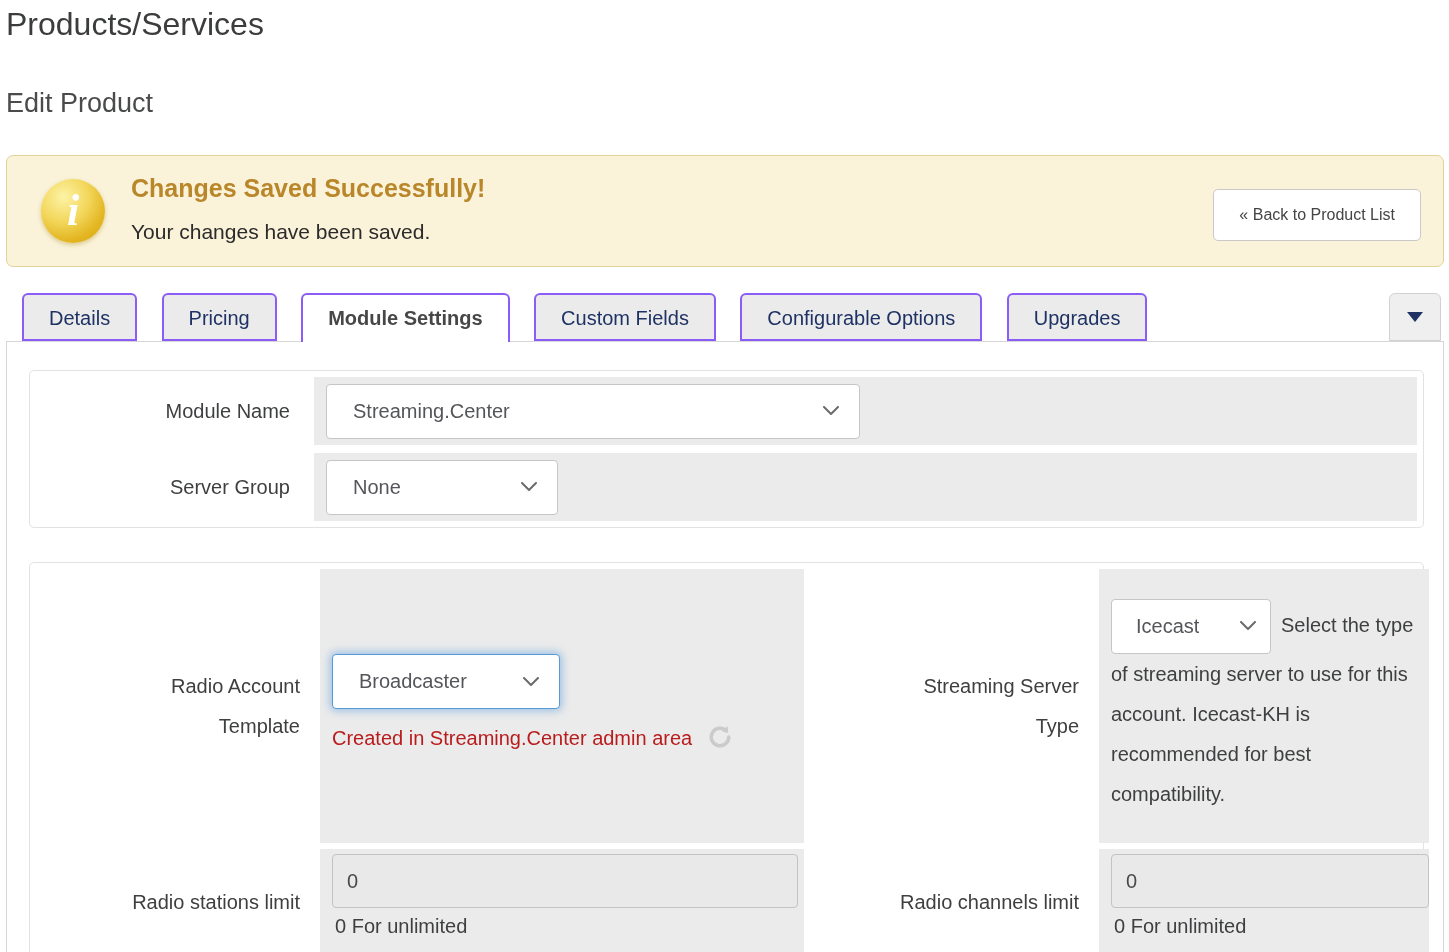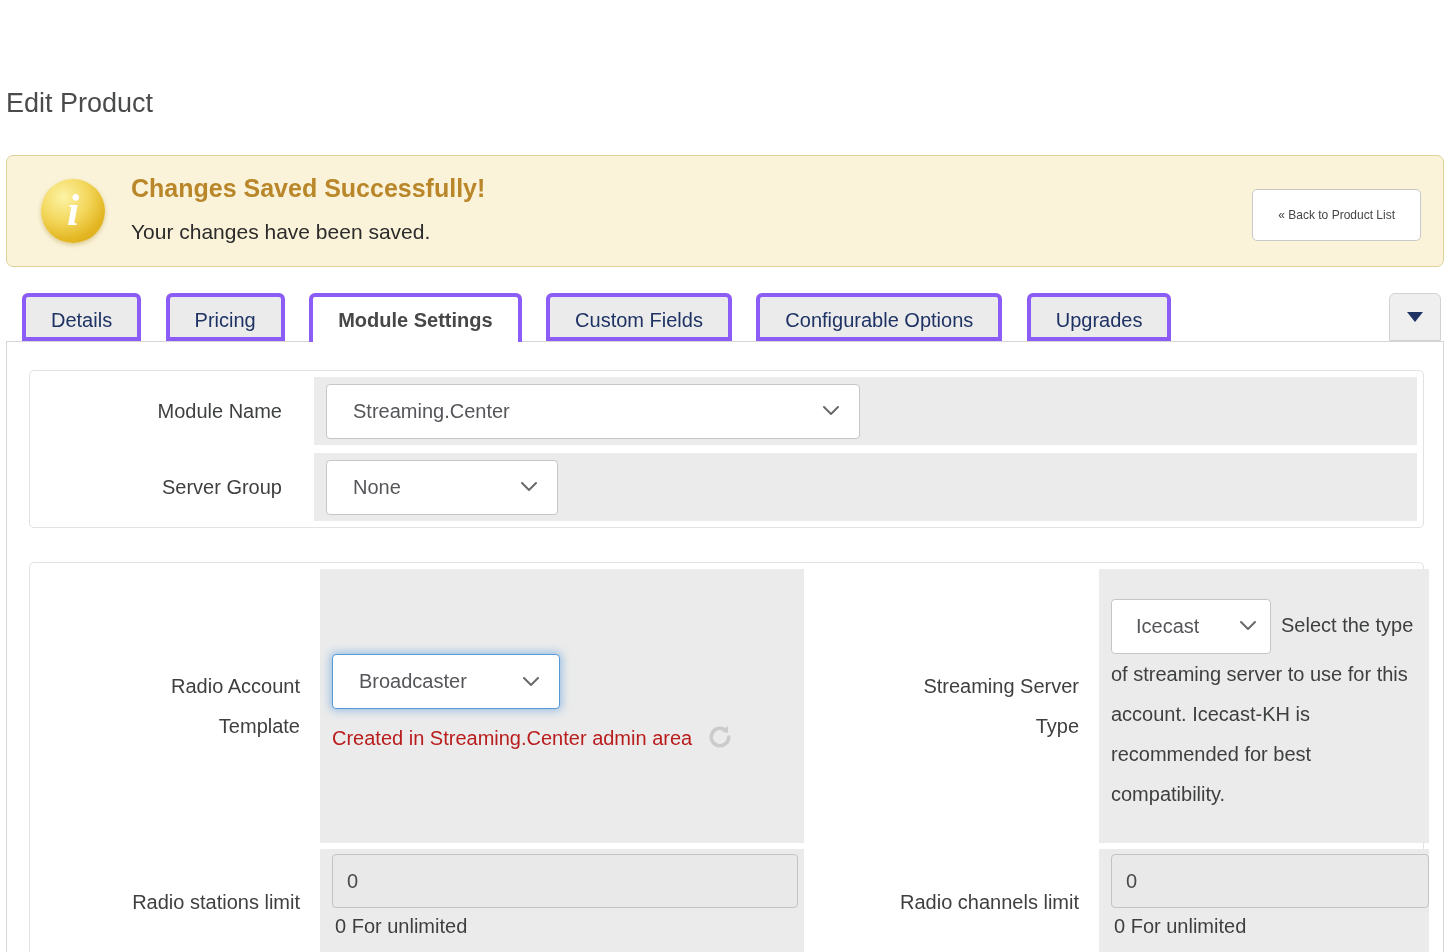--- a/index.html
+++ b/index.html
@@ -16,27 +16,27 @@
   .alert-icon { position:absolute; top:23px; left:34px; width:64px; height:64px; border-radius:50%;
     background:radial-gradient(circle at 35% 28%, #fdf3a6 0%, #f3d75c 40%, #e3b622 70%, #d3a312 100%);
     box-shadow:0 2px 4px rgba(160,120,0,0.35);
     display:flex; align-items:center; justify-content:center;
     color:#ffffff; font-family:"Liberation Serif","DejaVu Serif",serif;
     font-style:italic; font-weight:bold; font-size:44px; line-height:1; }
   .alert-title { position:absolute; top:18px; left:124px; font-size:25px; font-weight:bold; color:#b9872a; }
   .alert-msg { position:absolute; top:64px; left:124px; font-size:21px; color:#2b2b2b; }
   .back-btn { position:absolute; top:33px; right:22px; height:52px; padding:0 25px;
     background:#ffffff; border:1px solid #c9c9c9; border-radius:5px;
-    font-size:12px; color:#454545; display:flex; align-items:center; cursor:pointer;
+    font-size:16px; color:#454545; display:flex; align-items:center; cursor:pointer;
     font-family:inherit; }
 
   
   .tabs { position:absolute; top:293px; left:6px; width:1438px; height:49px; }
   .tab { position:relative; display:inline-block; height:48px; line-height:46px; padding:0 25px;
-    margin-right:20px; background:#ebebeb; border:4px solid #8b5cf6; border-radius:6px 6px 0 0;
+    margin-right:20px; background:#ebebeb; border:2px solid #8b5cf6; border-radius:6px 6px 0 0;
     font-size:20px; color:#1e3264; cursor:pointer; vertical-align:top; }
   .tab:first-child { margin-left:16px; }
   .tab.active { background:#ffffff; color:#474747; font-weight:bold; height:49px; border-bottom:none; z-index:3; }
   .tab-more { position:absolute; right:3px; top:0; width:52px; height:48px; background:#efefef;
     border:1px solid #d2d2d2; border-radius:6px 6px 0 0; display:flex; align-items:center;
     justify-content:center; cursor:pointer; }
   .tri-down { width:0; height:0; border-left:8px solid transparent; border-right:8px solid transparent;
     border-top:10px solid #1e3264; }
 
   
@@ -44,21 +44,21 @@
     background:#ffffff; border:1px solid #d6d6d6; border-bottom:none; }
 
   .box { position:absolute; left:22px; background:#ffffff; border:1px solid #e2e2e2; border-radius:5px; }
   .box1 { top:28px; width:1395px; height:158px; padding:6px; }
   .box2 { top:220px; width:1395px; height:400px; padding:6px; display:grid;
     grid-template-columns:278px 484px 283px 1fr; grid-template-rows:274px 1fr; gap:6px; }
 
   .row { display:flex; height:68px; }
   .row + .row { margin-top:8px; }
   .lbl-cell { width:278px; display:flex; align-items:center; justify-content:flex-end;
-    padding-right:32px; text-align:right; }
+    padding-right:24px; text-align:right; }
   .lbl { font-size:20px; color:#3e3f40; line-height:40px; display:inline-block; max-width:180px; }
   .fld-cell { flex:1; background:#ebebeb; display:flex; align-items:center; padding-left:12px; }
 
   .g-lbl { display:flex; align-items:center; justify-content:flex-end; padding-right:14px; text-align:right; background:#ffffff; }
   .g-fld { background:#ebebeb; display:flex; flex-direction:column; justify-content:center; padding-left:12px; }
   .g-fld.top { justify-content:flex-start; padding-top:5px; }
   .g-fld.pad-r { padding-right:8px; }
 
   .select { height:55px; background:#ffffff; border:1px solid #c6c6c6; border-radius:4px;
     display:inline-flex; align-items:center; justify-content:space-between;
@@ -81,20 +81,21 @@
   .limit-input.narrow { width:318px; }
   .under-help { margin-top:7px; font-size:20px; color:#3e3f40; padding-left:3px; }
 
   .refresh-icon { vertical-align:-6px; margin-left:8px; }
 </style>
 </head>
 <body>
 
 <div class="page">
 
+  <div class="page-title">Products/Services</div>
   <div class="section-title">Edit Product</div>
 
   <div class="alert">
     <div class="alert-icon">i</div>
     <div class="alert-title">Changes Saved Successfully!</div>
     <div class="alert-msg">Your changes have been saved.</div>
     <button class="back-btn">« Back to Product List</button>
   </div>
 
   <div class="tabs">

